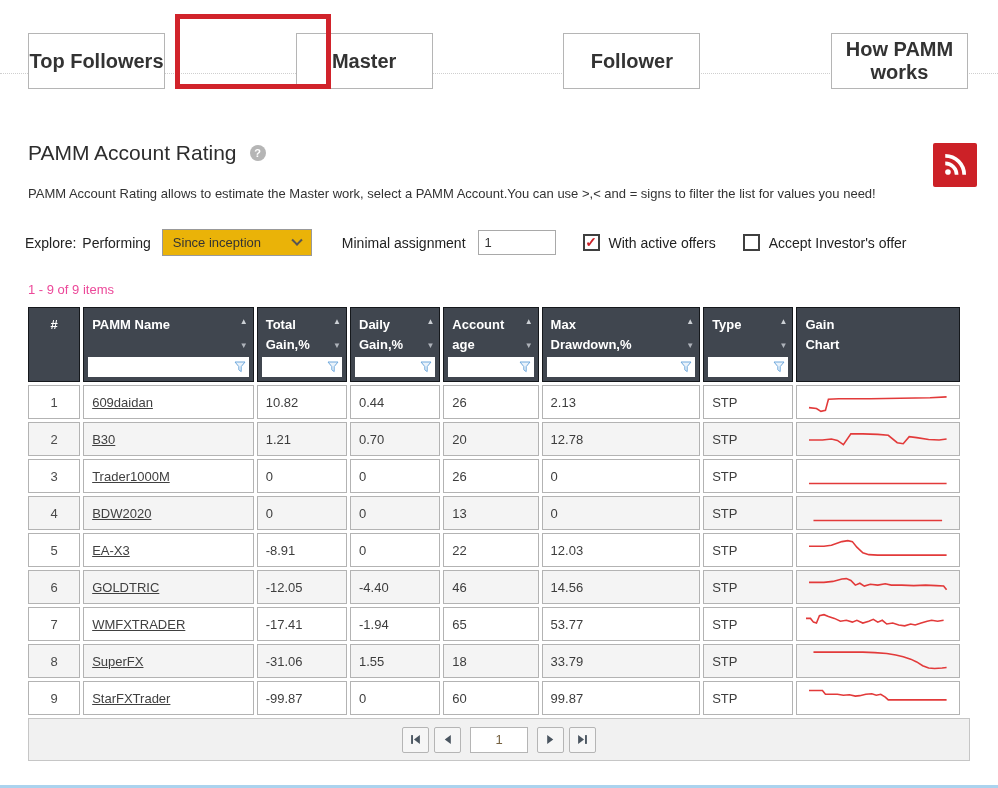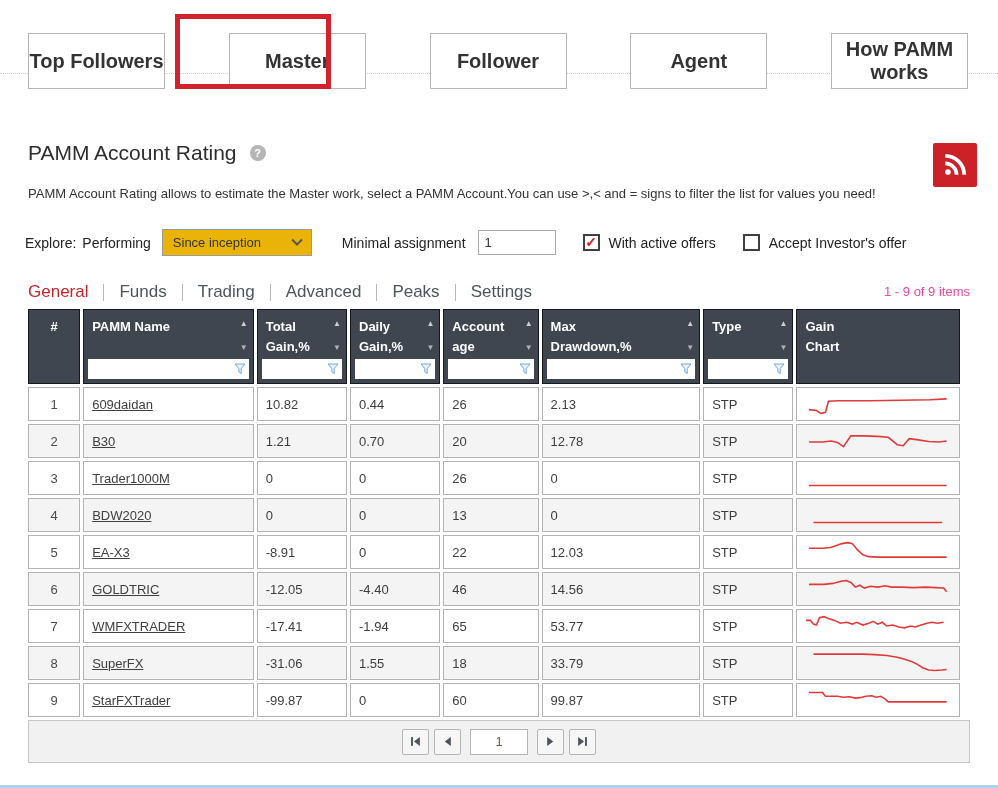--- a/index.html
+++ b/index.html
@@ -68,21 +68,20 @@
 </style>
 </head>
 <body>
 
 <div class="topnav">
   <div class="dotted"></div>
   <div class="nav-row" id="nav-buttons">
       <div class="nav-btn">Top Followers</div>
       <div class="nav-btn">Master</div>
       <div class="nav-btn">Follower</div>
-      <div class="nav-btn">Agent</div>
       <div class="nav-btn">How PAMM works</div>
     </div>
   <div class="annotation"></div>
 </div>
 
 <div class="title-row">
   <h1 class="page-title">PAMM Account Rating</h1>
   <span class="help-badge">?</span>
 </div>
 
@@ -111,33 +110,20 @@
       </span>
     <span class="cb-label">With active offers</span>
   </div>
   <div class="cb" id="cb-accept">
     <span class="cb-box"></span>
     <span class="cb-label">Accept Investor's offer</span>
   </div>
 </div>
 
 <div class="tabs-row">
-  <div class="vtabs" id="view-tabs">
-      <span class="vtab active">General</span>
-      <span class="tab-sep"></span>
-      <span class="vtab">Funds</span>
-      <span class="tab-sep"></span>
-      <span class="vtab">Trading</span>
-      <span class="tab-sep"></span>
-      <span class="vtab">Advanced</span>
-      <span class="tab-sep"></span>
-      <span class="vtab">Peaks</span>
-      <span class="tab-sep"></span>
-      <span class="vtab">Settings</span>
-    </div>
   <div class="count">1 - 9 of 9 items</div>
 </div>
 
 <table id="rating-table">
     <colgroup>
       <col style="width: 52px;">
       <col style="width: 170px;">
       <col style="width: 90px;">
       <col style="width: 90px;">
       <col style="width: 95px;">

